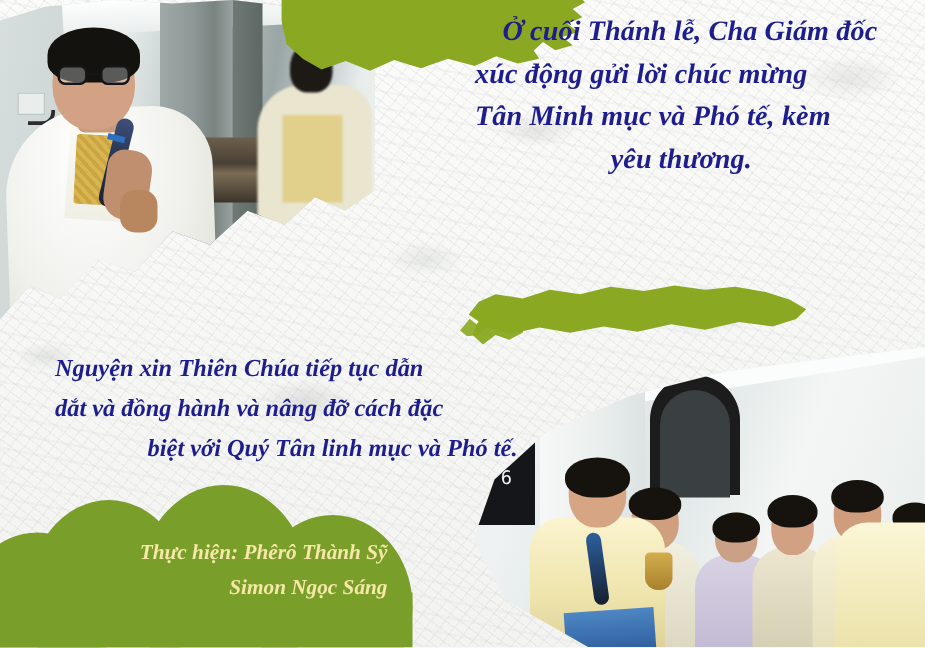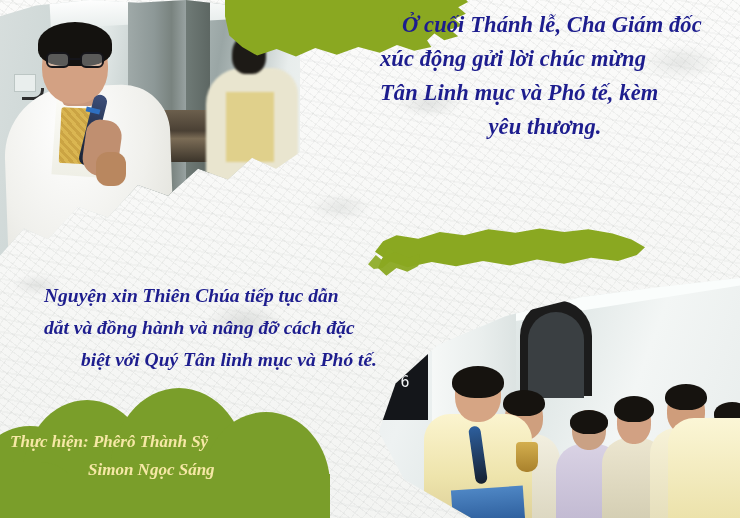--- a/index.html
+++ b/index.html
@@ -312,29 +312,29 @@
   #text-top .first{ text-indent:22px; }
   #text-top .last{ text-align:center; }
 
   #text-mid{
     position:absolute;
     left:44px; top:280px; width:370px;
     font-size:19.5px;
     line-height:32px;
     text-align:justify;
   }
-  #text-mid .last{ text-align:center; }
+  #text-mid .last{ text-align:right; }
 
   #credits{
     position:absolute;
     left:10px; top:428px; width:300px;
     color:#f6e8a6;
     font-family:"Liberation Serif", serif;
     font-style:italic; font-weight:bold;
-    font-size:17px; line-height:28px;
+    font-size:17px; line-height:28px;text-align:right;
   }
   #credits .l2, #credits .l3{ padding-left:78px; }
 </style>
 </head>
 <body>
 
 <div id="poster">
 
   <div class="paper"></div>
 
@@ -443,21 +443,21 @@
     <i class="c2"></i>
     <i class="c3"></i>
     <i class="c4"></i>
     <i class="c5"></i>
     <i class="base"></i>
   </div>
 
   <div class="vn" id="text-top">
     <div class="first">Ở cuối Thánh lễ, Cha Giám đốc</div>
     <div>xúc động gửi lời chúc mừng</div>
-    <div>Tân Linh mục và Phó tế, kèm</div>
+    <div>Tân Minh mục và Phó tế, kèm</div>
     <div class="last">yêu thương.</div>
   </div>
 
   <div class="vn" id="text-mid">
     <div>Nguyện xin Thiên Chúa tiếp tục dẫn</div>
     <div>dắt và đồng hành và nâng đỡ cách đặc</div>
     <div class="last">biệt với Quý Tân linh mục và Phó tế.</div>
   </div>
 
   <div id="credits">

